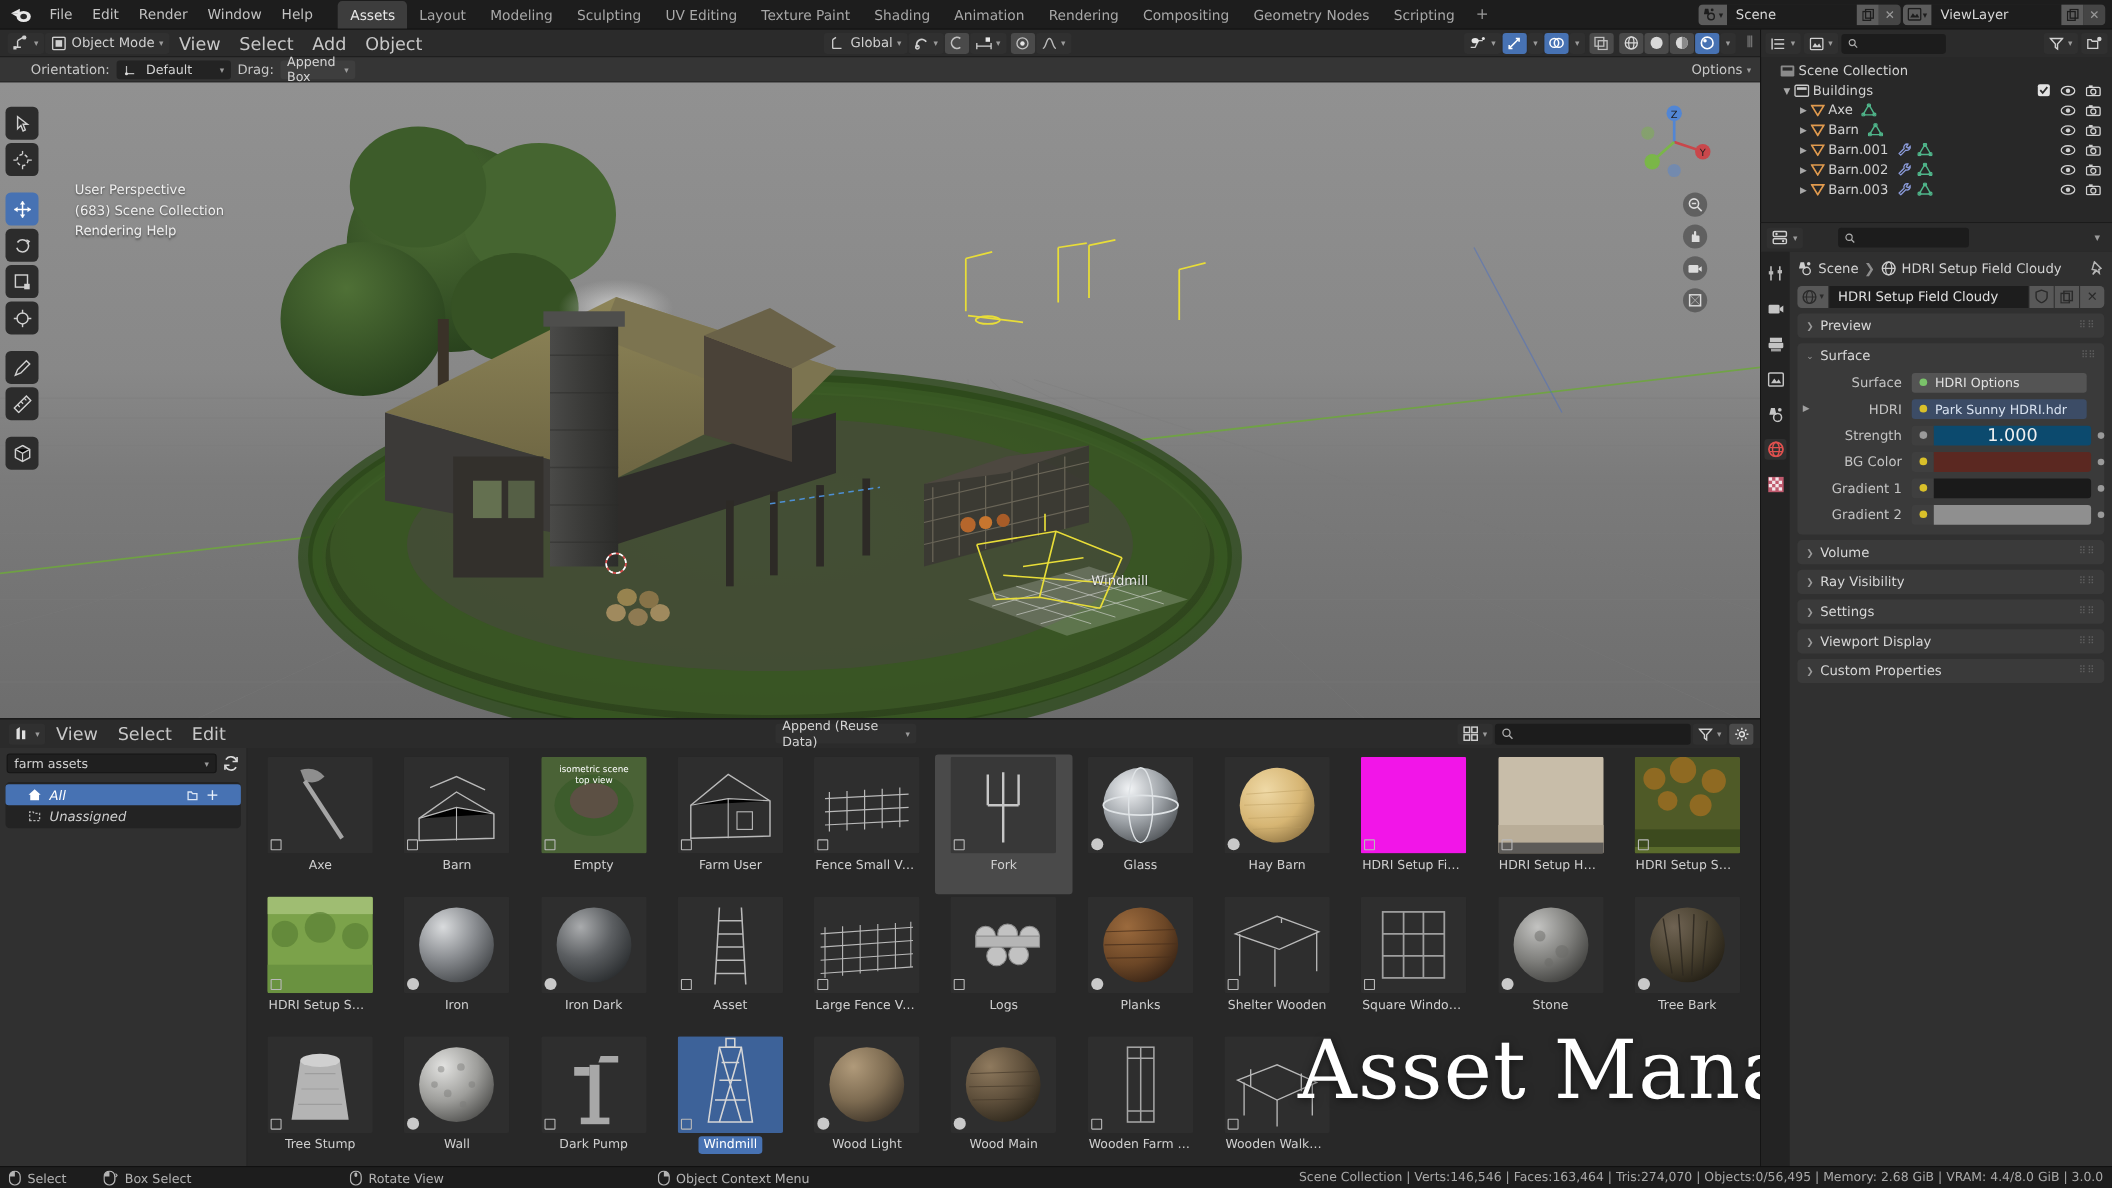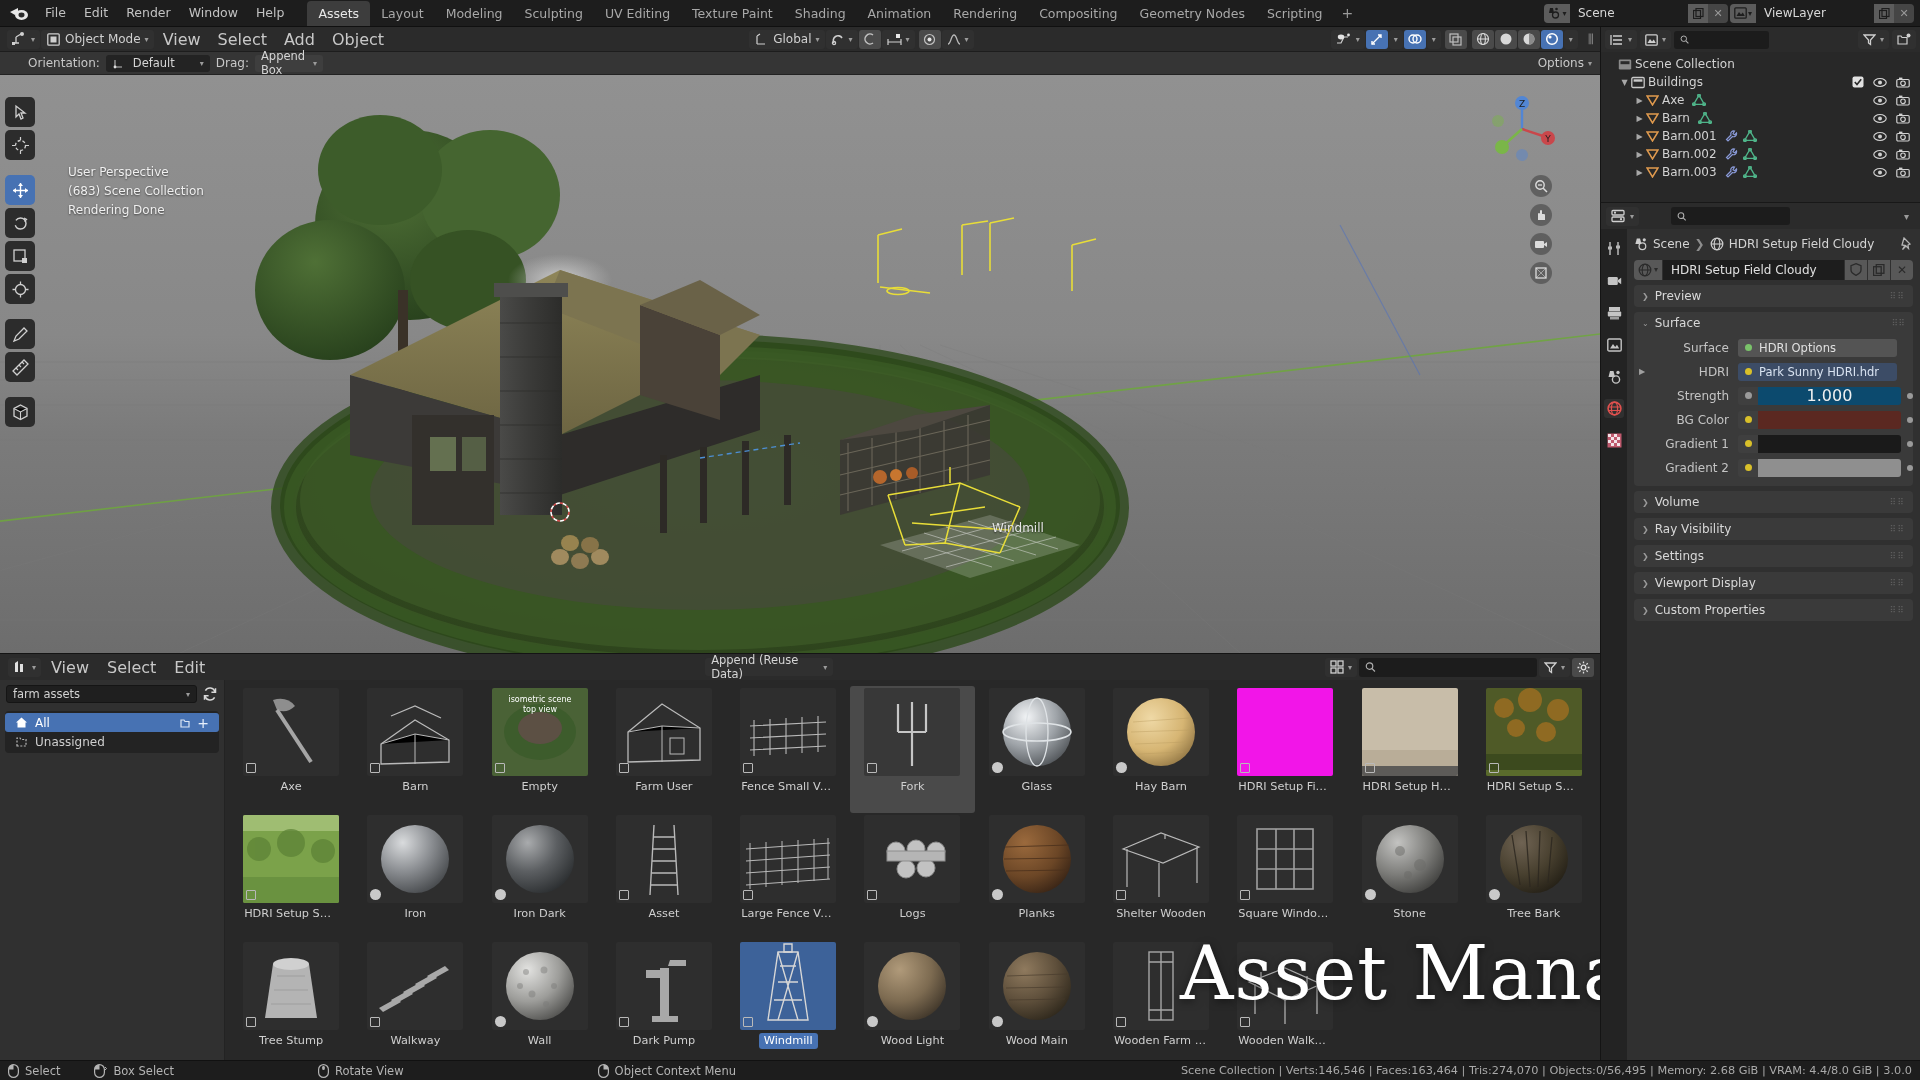--- a/index.html
+++ b/index.html
@@ -134,22 +134,22 @@
   }
   #ab-left { position:absolute; left:0; top:680px; width:225px; height:380px; background:#303030;
     border-right:1px solid #232323; }
   #ab-main { position:absolute; left:225px; top:680px; width:1375px; height:380px; background:#282828; }
 
   .ab-dropdown {
     display:flex; align-items:center; height:18px; background:#1f1f1f; border:1px solid #151515;
     border-radius:3px; padding:0 6px; color:#d2d2d2; font-size:11.5px;
   }
   .cat-row {
-    display:flex; align-items:center; height:19px; padding:0 10px; gap:7px;
-    color:#cfcfcf; font-size:12px; border-radius:3px;
+    display:flex; align-items:center; height:19px; padding:0 20px; gap:7px;
+    color:#cfcfcf; font-size:12px; border-radius:3px;font-style:italic;
   }
   .cat-row.sel { background:#4772b3; color:#fff; }
 
   
   #asset-grid {
     position:absolute; left:0; top:0; width:100%; height:100%;
     display:grid; grid-template-columns:repeat(11, 1fr);
     grid-auto-rows:127px; padding:6px 4px 0 4px; gap:0;
   }
   .asset-cell {
@@ -635,21 +635,21 @@
       <circle cx="560" cy="437" r="9" fill="none" stroke="#d94f4f" stroke-width="1.6" stroke-dasharray="4 3"></circle>
       <circle cx="560" cy="437" r="9" fill="none" stroke="#ffffff" stroke-width="1.6" stroke-dasharray="4 3" stroke-dashoffset="4"></circle>
     </g>
 
     <path d="M700 383 L800 368" stroke="#4d8fd4" stroke-width="1.4" stroke-dasharray="5 4" fill="none"></path>
   </svg>
 
   <div id="vp-text">
     <div>User Perspective</div>
     <div>(683) Scene Collection</div>
-    <div>Rendering Done</div>
+    <div>Rendering Help</div>
   </div>
 
   <div class="windmill-label">Windmill</div>
 
   <div id="vp-toolbar">
     <div class="tb-btn">
       <svg width="17" height="17" viewBox="0 0 17 17">
           <path d="M4 2 L4 13 L7 10 L9 15 L11 14 L9 9 L13 9 Z" fill="none" stroke="#d0d0d0" stroke-width="1.3"></path>
         </svg>
     </div>
@@ -1172,36 +1172,20 @@
             <rect width="96" height="88" fill="#2e2e2e"></rect>
             <path d="M30 22 L66 22 L74 76 L22 76 Z" fill="#b4b4b4"></path>
             <ellipse cx="48" cy="22" rx="18" ry="6" fill="#d0d0d0"></ellipse>
             <g stroke="#8f8f8f" stroke-width="1" opacity="0.6">
               <path d="M34 34 L62 34 M31 48 L65 48 M28 62 L68 62"></path>
             </g>
           </svg>
           <span class="marker"></span>
         </div>
         <div class="asset-label">Tree Stump</div>
-      </div>
-      <div class="asset-cell">
-        <div class="asset-thumb">
-          <svg width="96" height="88" viewBox="0 0 96 88">
-            <rect width="96" height="88" fill="#2e2e2e"></rect>
-            <g fill="#a8a8a8">
-              <path d="M12 66 L30 56 L34 60 L16 70 Z"></path>
-              <path d="M24 58 L42 48 L46 52 L28 62 Z"></path>
-              <path d="M36 50 L54 40 L58 44 L40 54 Z"></path>
-              <path d="M48 42 L66 32 L70 36 L52 46 Z"></path>
-              <path d="M60 34 L78 24 L82 28 L64 38 Z"></path>
-            </g>
-          </svg>
-          <span class="marker"></span>
-        </div>
-        <div class="asset-label">Walkway</div>
       </div>
       <div class="asset-cell">
         <div class="asset-thumb">
           <svg width="96" height="88" viewBox="0 0 96 88">
             <defs>
               <radialGradient id="wG" cx="0.32" cy="0.26" r="0.85">
                 <stop offset="0" stop-color="#e2e2e0"></stop>
                 <stop offset="0.55" stop-color="#9d9d9a"></stop>
                 <stop offset="1" stop-color="#4a4a48"></stop>
               </radialGradient>

